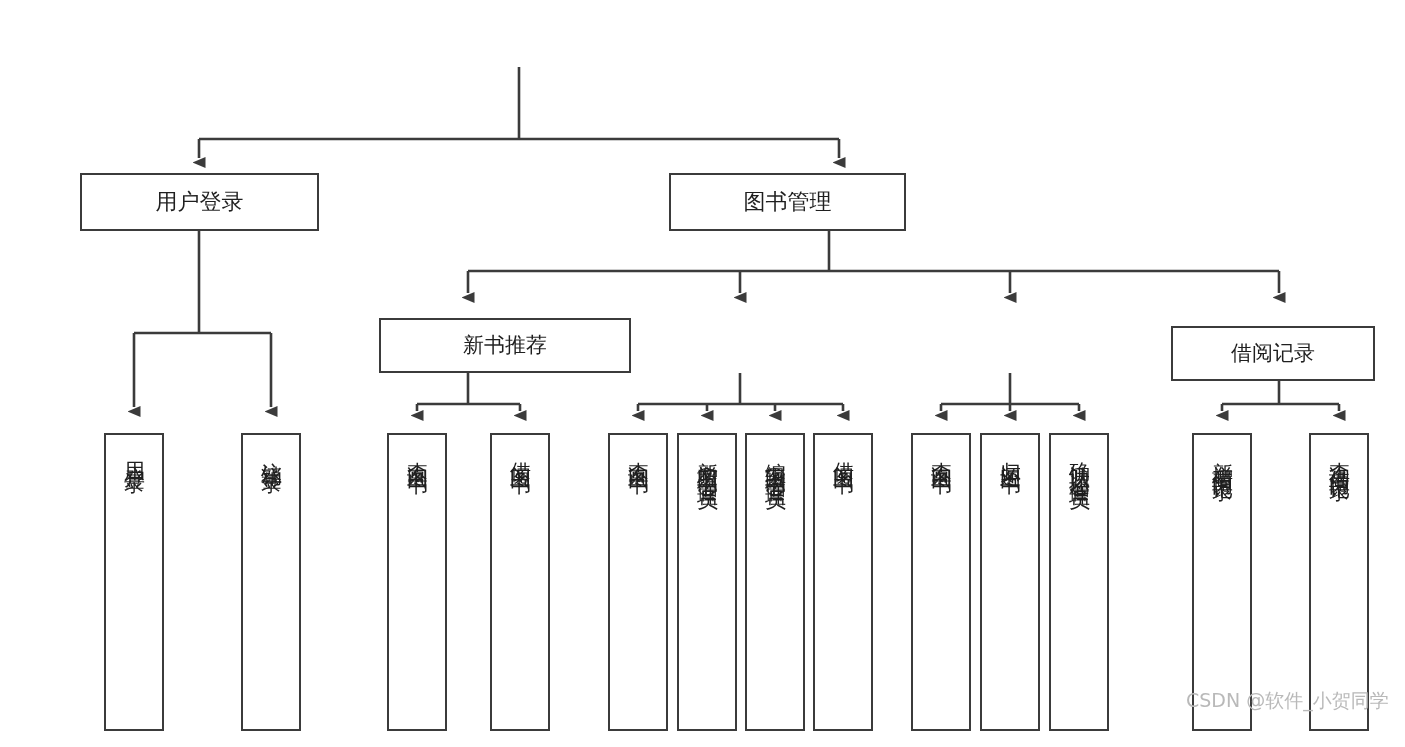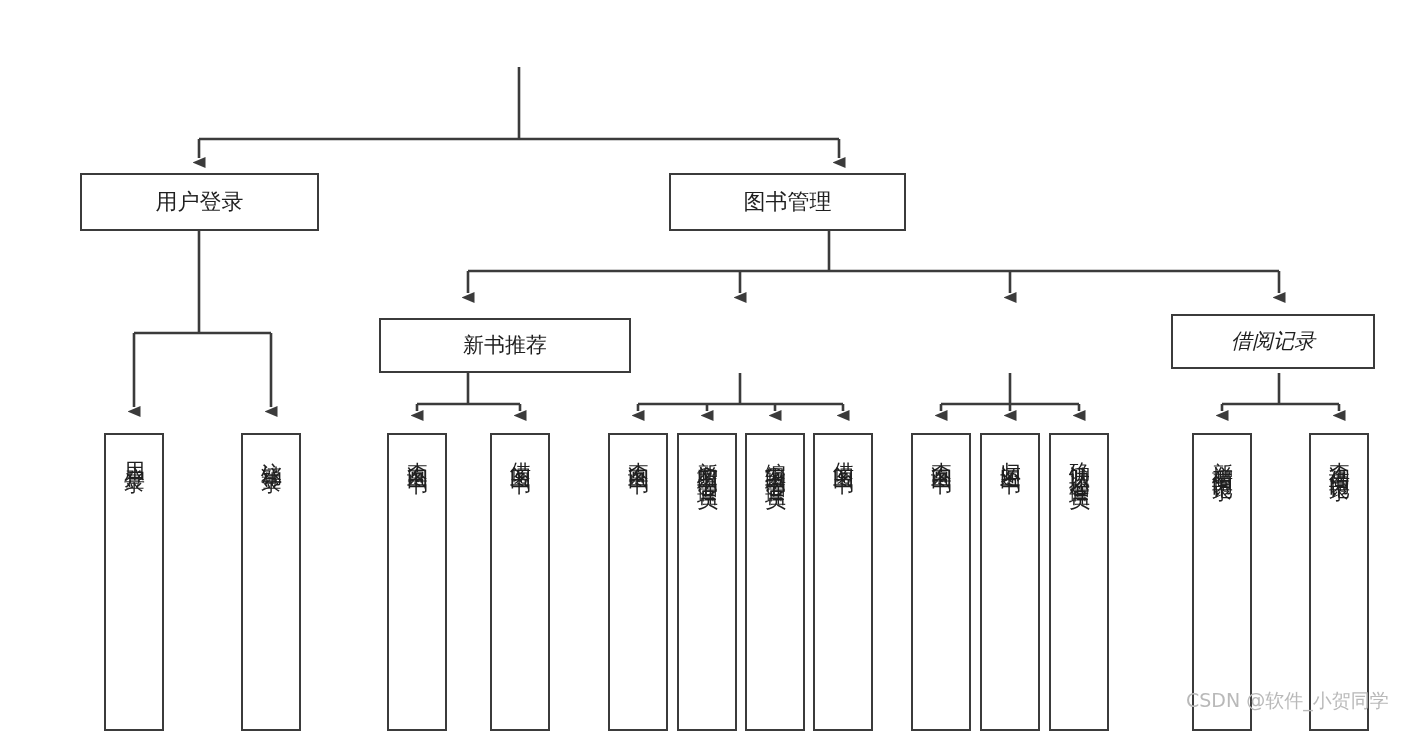--- a/index.html
+++ b/index.html
@@ -127,21 +127,21 @@
   <div class="node l1" style="left:80px; top:173px; width:239px; height:58px;">
     <span class="label">用户登录</span>
   </div>
   <div class="node l1" style="left:669px; top:173px; width:237px; height:58px;">
     <span class="label">图书管理</span>
   </div>
 
   <div class="node l2" style="left:361px; top:318px; width:252px; height:55px;margin-left:18px;">
     <span class="label">新书推荐</span>
   </div>
-  <div class="node l2" style="left:1171px; top:314px; width:204px; height:55px;font-style:italic;">
+  <div class="node l2" style="left:1171px; top:326px; width:204px; height:55px;">
     <span class="label">借阅记录</span>
   </div>
 
   <div class="node leaf" style="left:104px; top:433px; width:60px; height:298px;">
     <span class="label">用户登录</span>
   </div>
   <div class="node leaf" style="left:241px; top:433px; width:60px; height:298px;">
     <span class="label">注销登录</span>
   </div>
 

